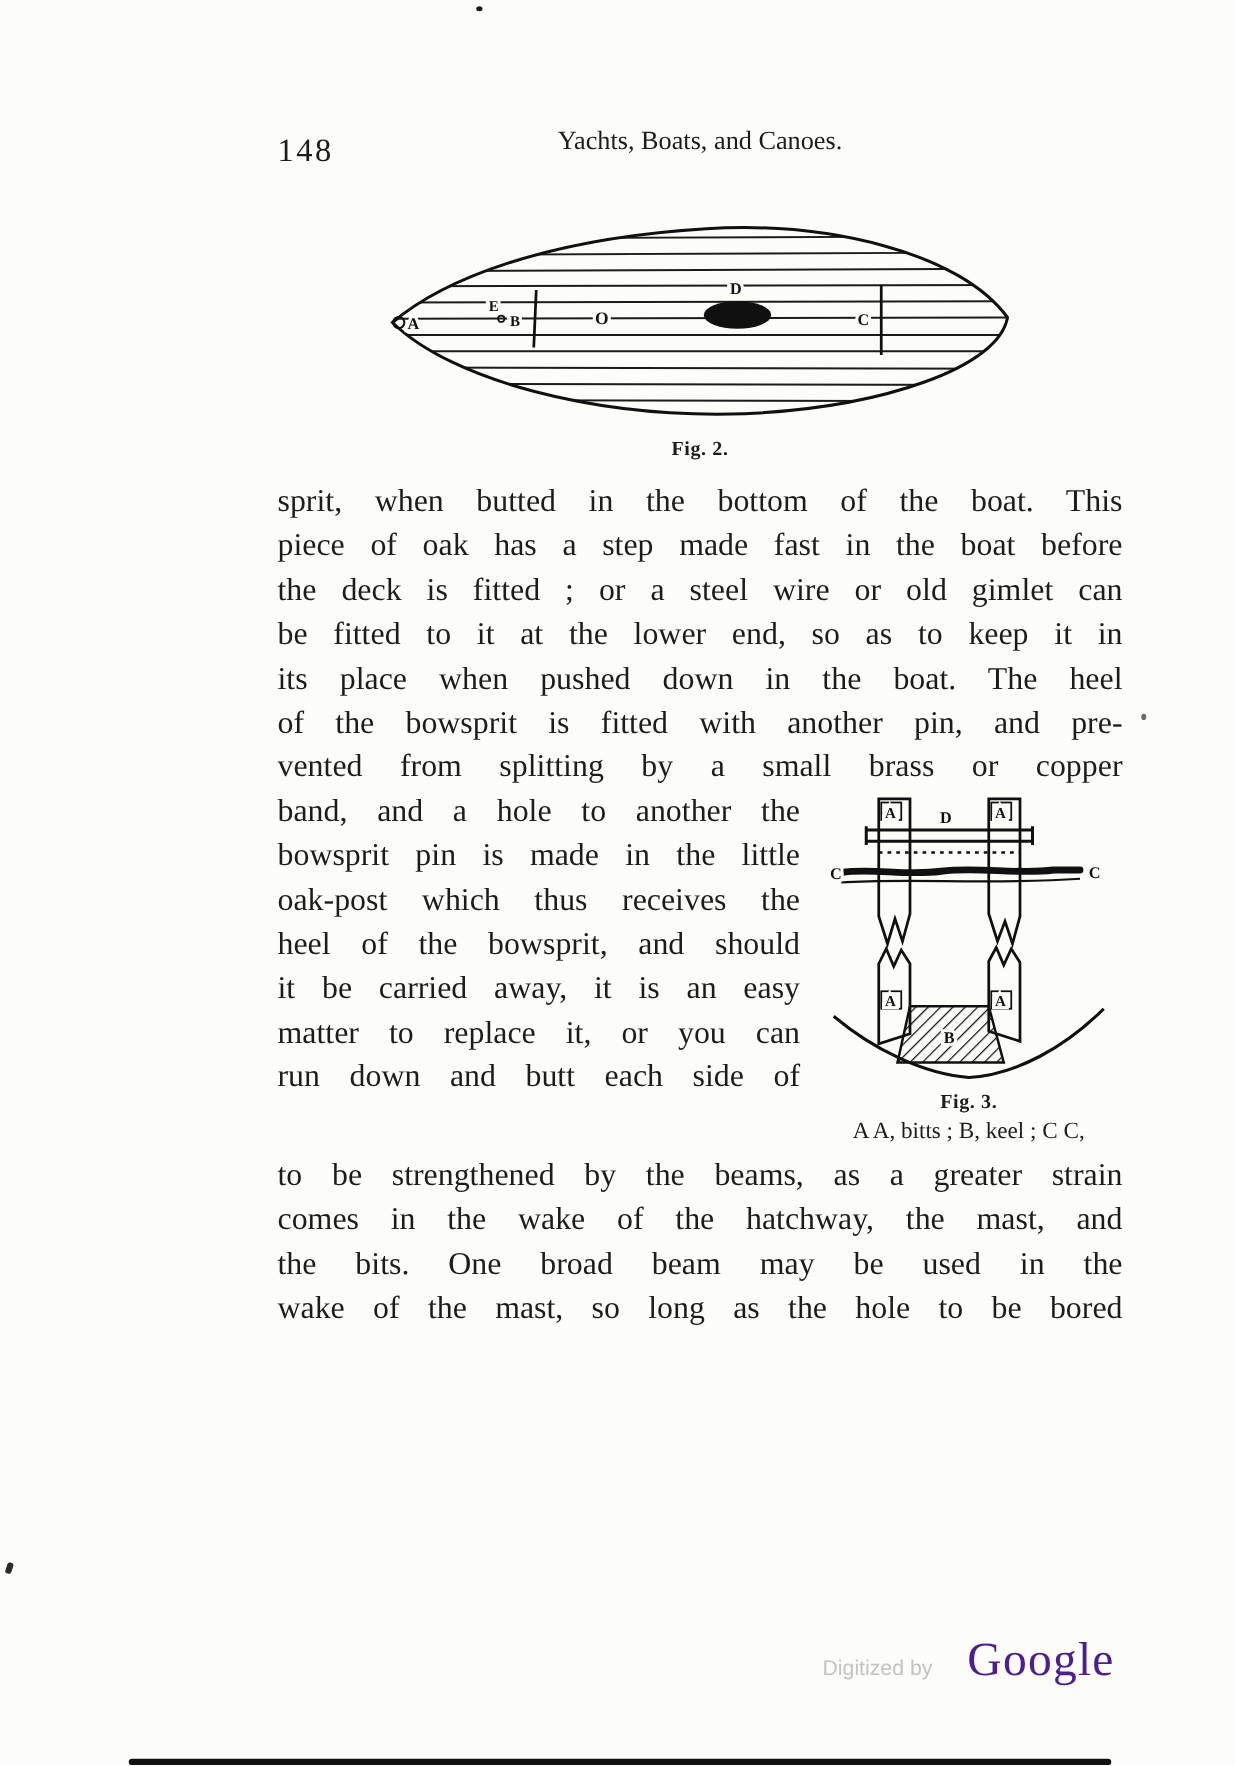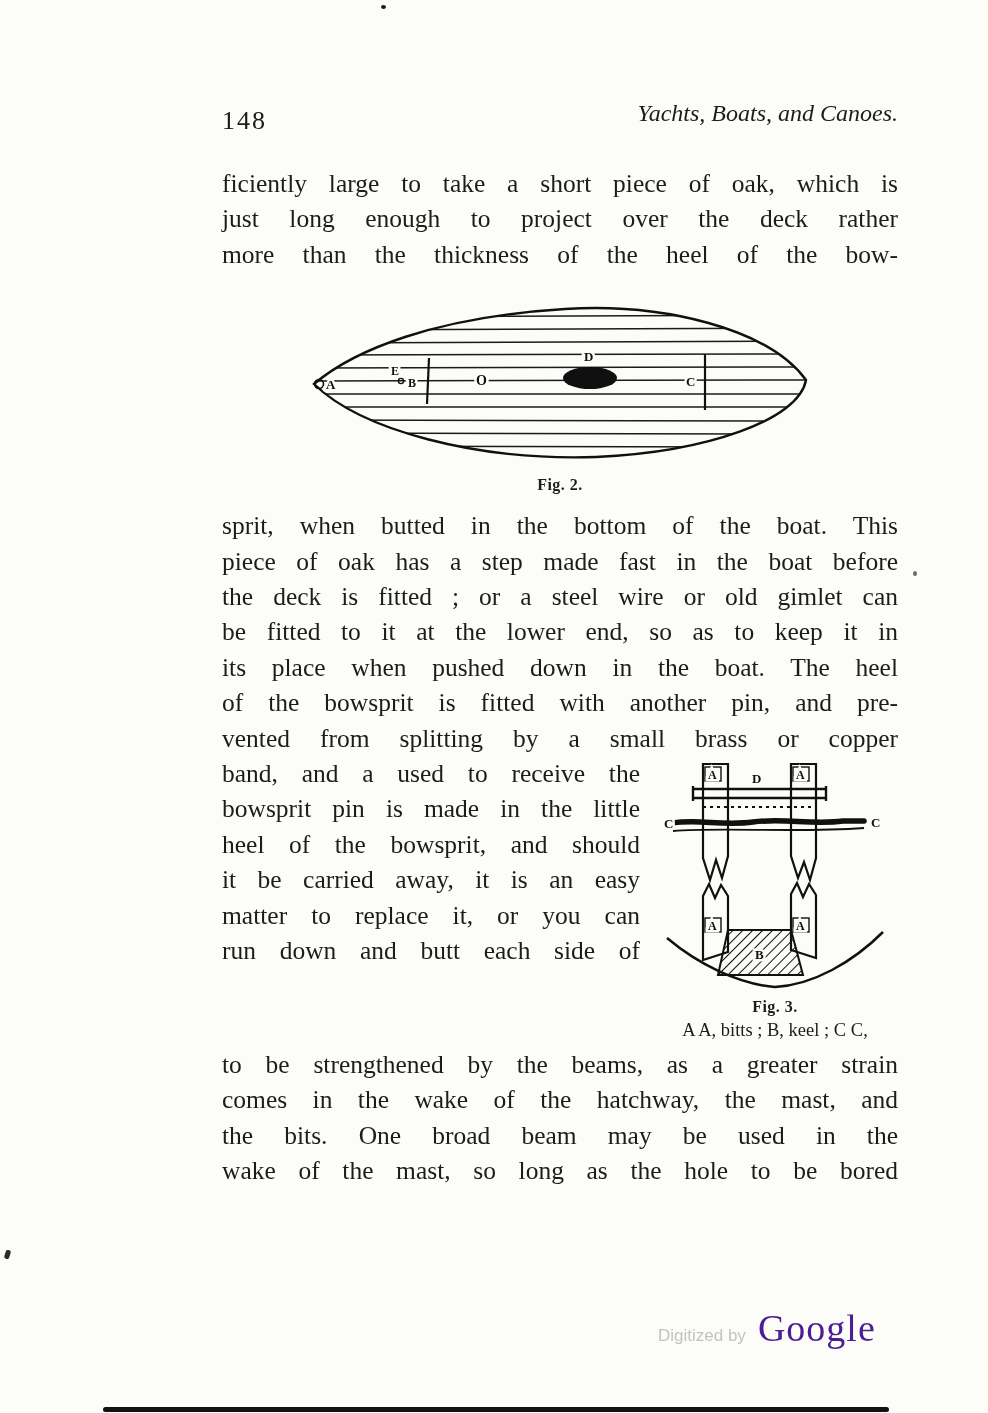--- a/index.html
+++ b/index.html
@@ -20,23 +20,22 @@
     top: 100px;
     width: 676px;
   }
   .header { position: relative; height: 46px; }
   .pagenum {
     position: absolute; left: 0; top: 6px;
     font-size: 26px; letter-spacing: 2px;
   }
   .running-title {
     position: absolute; left: 0; right: 0;
-    text-align: right;
-    font-style: italic;
-    font-size: 24px;
+    text-align: center;
+    font-size: 21px;
   }
   .para { font-size: 25.5px; line-height: 35.4px; }
   .line { text-align: justify; text-align-last: justify; }
   .line.last { text-align-last: auto; }
   .line.indent { text-indent: 34px; }
   .p1 { margin-top: 20px; }
   .fig2-wrap { margin: 28px 0 14px 0; text-align: center; }
   .figcap {
     font-weight: bold;
     font-size: 16px;
@@ -52,21 +51,21 @@
   .legend {
     font-size: 18.5px;
     line-height: 25px;
     text-align: center;
     margin-top: 2px;
   }
   .p3 { margin-top: 4px; }
   .watermark {
     position: absolute;
     left: 658px; top: 1306px;
-    display: flex; align-items: baseline; gap: 12px;
+    display: flex; align-items: baseline; gap: 28px;
     user-select: none;
   }
   .wm-text {
     font-family: "Liberation Sans", sans-serif;
     font-size: 17px;
     color: #c3c3c1;
   }
   .wm-logo {
     font-family: "Liberation Serif", serif;
     font-size: 38px;
@@ -96,25 +95,20 @@
   <div class="artifact speck-left"></div>
   <div class="artifact speck-right"></div>
 
   <div class="content">
 
     <div class="header">
       <span class="pagenum">148</span>
       <span class="running-title">Yachts, Boats, and Canoes.</span>
     </div>
 
-    <div class="para p1">
-      <div class="line">ficiently large to take a short piece of oak, which is</div>
-      <div class="line">just long enough to project over the deck rather</div>
-      <div class="line">more than the thickness of the heel of the bow-</div>
-    </div>
 
     <figure class="fig2-wrap" style="margin:28px 0 14px 0;">
       <svg width="500" height="166" viewBox="0 0 500 166">
         <defs>
           <clipPath id="hullClip">
             <path d="M4 84 C44 50 125 17 255 9 C352 3 458 28 496 80 C489 120 396 152 286 157 C166 161 51 130 4 84 Z"></path>
           </clipPath>
         </defs>
         <g clip-path="url(#hullClip)" stroke="#1b1b1b" stroke-width="1.5">
           <line x1="-5" y1="17" x2="505" y2="15"></line>
@@ -150,22 +144,23 @@
       <div class="line">piece of oak has a step made fast in the boat before</div>
       <div class="line">the deck is fitted ; or a steel wire or old gimlet can</div>
       <div class="line">be fitted to it at the lower end, so as to keep it in</div>
       <div class="line">its place when pushed down in the boat. The heel</div>
       <div class="line">of the bowsprit is fitted with another pin, and pre-</div>
       <div class="line">vented from splitting by a small brass or copper</div>
     </div>
 
     <div class="wrap-section">
       <div class="para narrow-col">
-        <div class="line">band, and a used to receive the</div>
+        <div class="line">band, and a hole to another the</div>
         <div class="line">bowsprit pin is made in the little</div>
+        <div class="line">oak-post which thus receives the</div>
         <div class="line">heel of the bowsprit, and should</div>
         <div class="line">it be carried away, it is an easy</div>
         <div class="line">matter to replace it, or you can</div>
         <div class="line">run down and butt each side of</div>
       </div>
 
       <figure class="fig3-col" style="margin:0;">
         <svg width="225" height="232" viewBox="0 0 225 232">
           <defs>
             <pattern id="hatch" width="7" height="7" patternTransform="rotate(45)" patternUnits="userSpaceOnUse">

